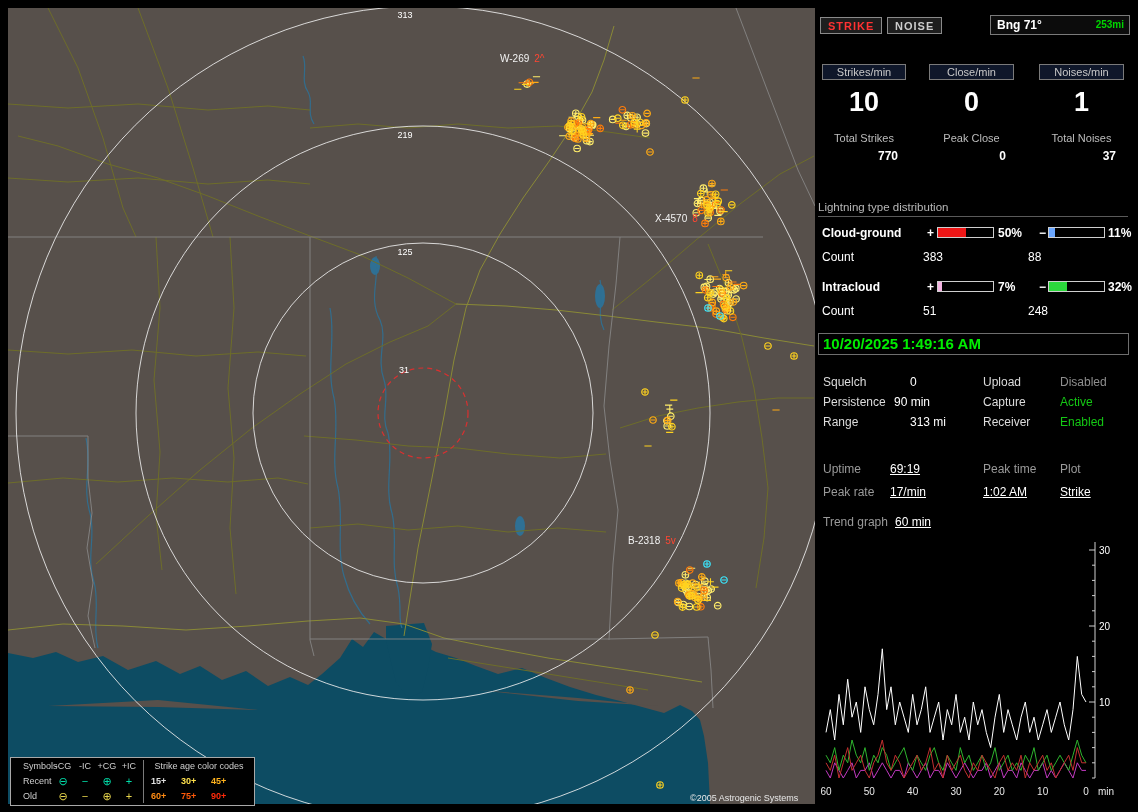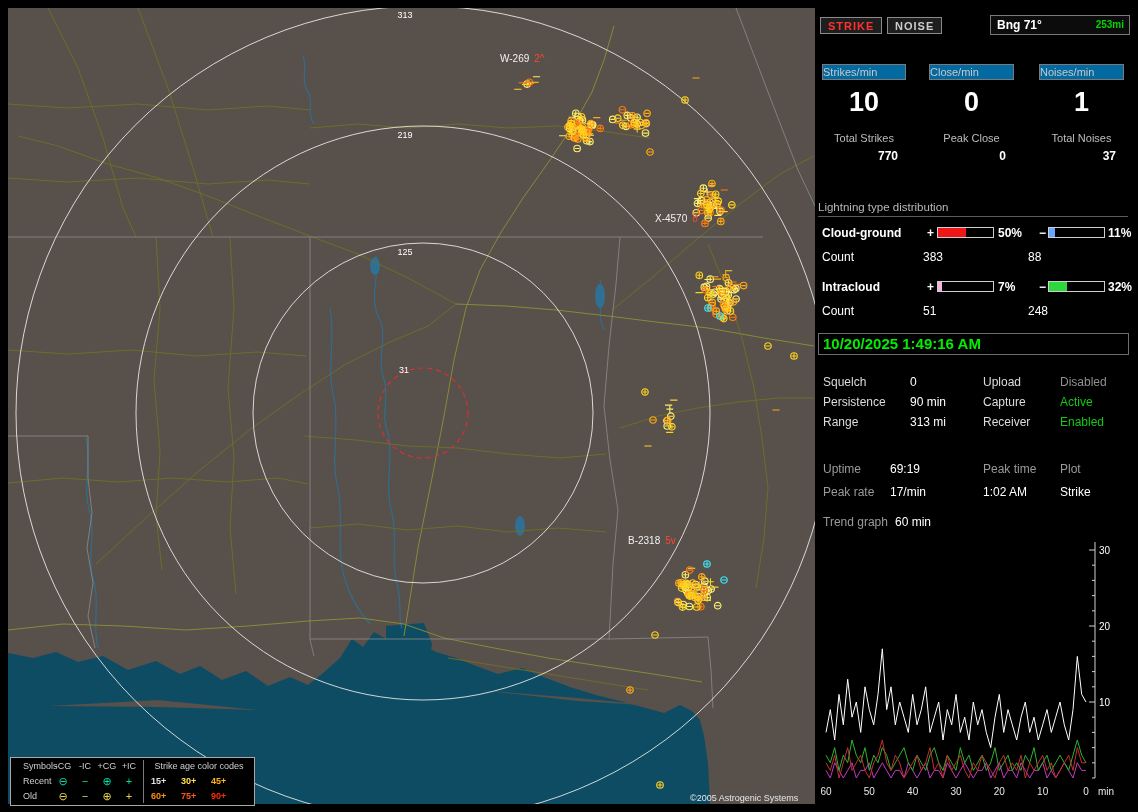--- a/index.html
+++ b/index.html
@@ -27,22 +27,22 @@
   .tbtn{position:absolute;top:9px;height:17px;background:#1e1e1e;border:1px solid #8a8a8a;
         font-family:"Liberation Sans",sans-serif;font-size:11px;font-weight:bold;
         letter-spacing:1px;padding:0 7px;line-height:14px;}
   #btn-strike{left:2px;}
   #btn-noise{left:69px;}
   #bng-box{position:absolute;left:172px;top:7px;width:140px;height:20px;background:#0c0c0c;
            border:1px solid #7a7a7a;box-sizing:border-box;line-height:18px;}
   #bng-val{position:absolute;left:6px;font-weight:bold;font-size:12px;}
   #bng-mi{position:absolute;right:5px;font-weight:bold;font-size:10px;}
 
-  .chip{position:absolute;top:56px;height:16px;background:#0369a1;border:1px solid #7a7a7a;
-        color:#c8c8c8;font-size:11px;line-height:15px;box-sizing:border-box;}
+  .chip{position:absolute;top:56px;height:16px;background:#0f172a;border:1px solid #7a7a7a;
+        color:#c8c8c8;font-size:11px;line-height:15px;text-align:center;box-sizing:border-box;}
   .bignum{position:absolute;top:79px;text-align:center;font-size:27px;font-weight:bold;color:#fff;}
   .tlabel{position:absolute;top:124px;text-align:center;font-size:11px;color:#bdbdbd;}
   .tval{position:absolute;top:141px;text-align:right;font-size:12px;font-weight:bold;padding-right:8px;box-sizing:border-box;}
 
   #dist-title{position:absolute;top:193px;left:0;width:310px;font-size:11.5px;color:#b8b8b8;
               padding-bottom:3px;border-bottom:1px solid #5a5a5a;}
   .drow{position:absolute;left:0;width:312px;height:14px;font-size:12px;}
   .dlabel{position:absolute;left:4px;font-weight:bold;}
   .dsign{position:absolute;font-weight:bold;}
   .dbar{position:absolute;top:1px;width:57px;height:11px;border:1px solid #cfcfcf;background:#000;box-sizing:border-box;}
@@ -52,21 +52,21 @@
   .clab{position:absolute;left:4px;}
   .cval{position:absolute;}
 
   #clock{position:absolute;top:325px;left:0;width:311px;height:22px;border:1px solid #6e6e6e;
          box-sizing:border-box;font-size:15px;font-weight:bold;line-height:20px;padding-left:4px;}
 
   .srow{position:absolute;left:0;width:312px;height:16px;}
   .sl{position:absolute;color:#dcdcdc;}
   .sv{position:absolute;color:#fff;}
   .gl{position:absolute;color:#9a9a9a;}
-  .wv{position:absolute;color:#fff;}
+  .wv{position:absolute;color:#fff;text-decoration:underline;}
 
   #trend-svg{position:absolute;left:0;top:530px;}
 </style>
 </head>
 <body>
 
 <div id="map-area">
   <svg id="map-svg" viewBox="0 0 807 796" width="807" height="796">
     <rect x="0" y="0" width="807" height="796" fill="#57504b"></rect>
     <g id="g-water">
@@ -241,21 +241,21 @@
   <div id="clock" style="color: rgb(0, 238, 0);">10/20/2025 1:49:16 AM</div>
 
   <div class="srow" style="top:367px">
     <span class="sl" style="left:5px">Squelch</span>
     <span class="sv" style="left:92px">0</span>
     <span class="sl" style="left:165px">Upload</span>
     <span class="sv" style="left: 242px; color: rgb(143, 143, 143); text-align: center;">Disabled</span>
   </div>
   <div class="srow" style="top:387px">
     <span class="sl" style="left:5px">Persistence</span>
-    <span class="sv" style="left:92px">90 min</span>
+    <span class="sv" style="left:76px">90 min</span>
     <span class="sl" style="left:165px">Capture</span>
     <span class="sv" style="left: 242px; color: rgb(20, 200, 20);">Active</span>
   </div>
   <div class="srow" style="top:407px">
     <span class="sl" style="left:5px">Range</span>
     <span class="sv" style="left:92px">313 mi</span>
     <span class="sl" style="left:165px">Receiver</span>
     <span class="sv" style="left: 242px; color: rgb(20, 200, 20);">Enabled</span>
   </div>
 

